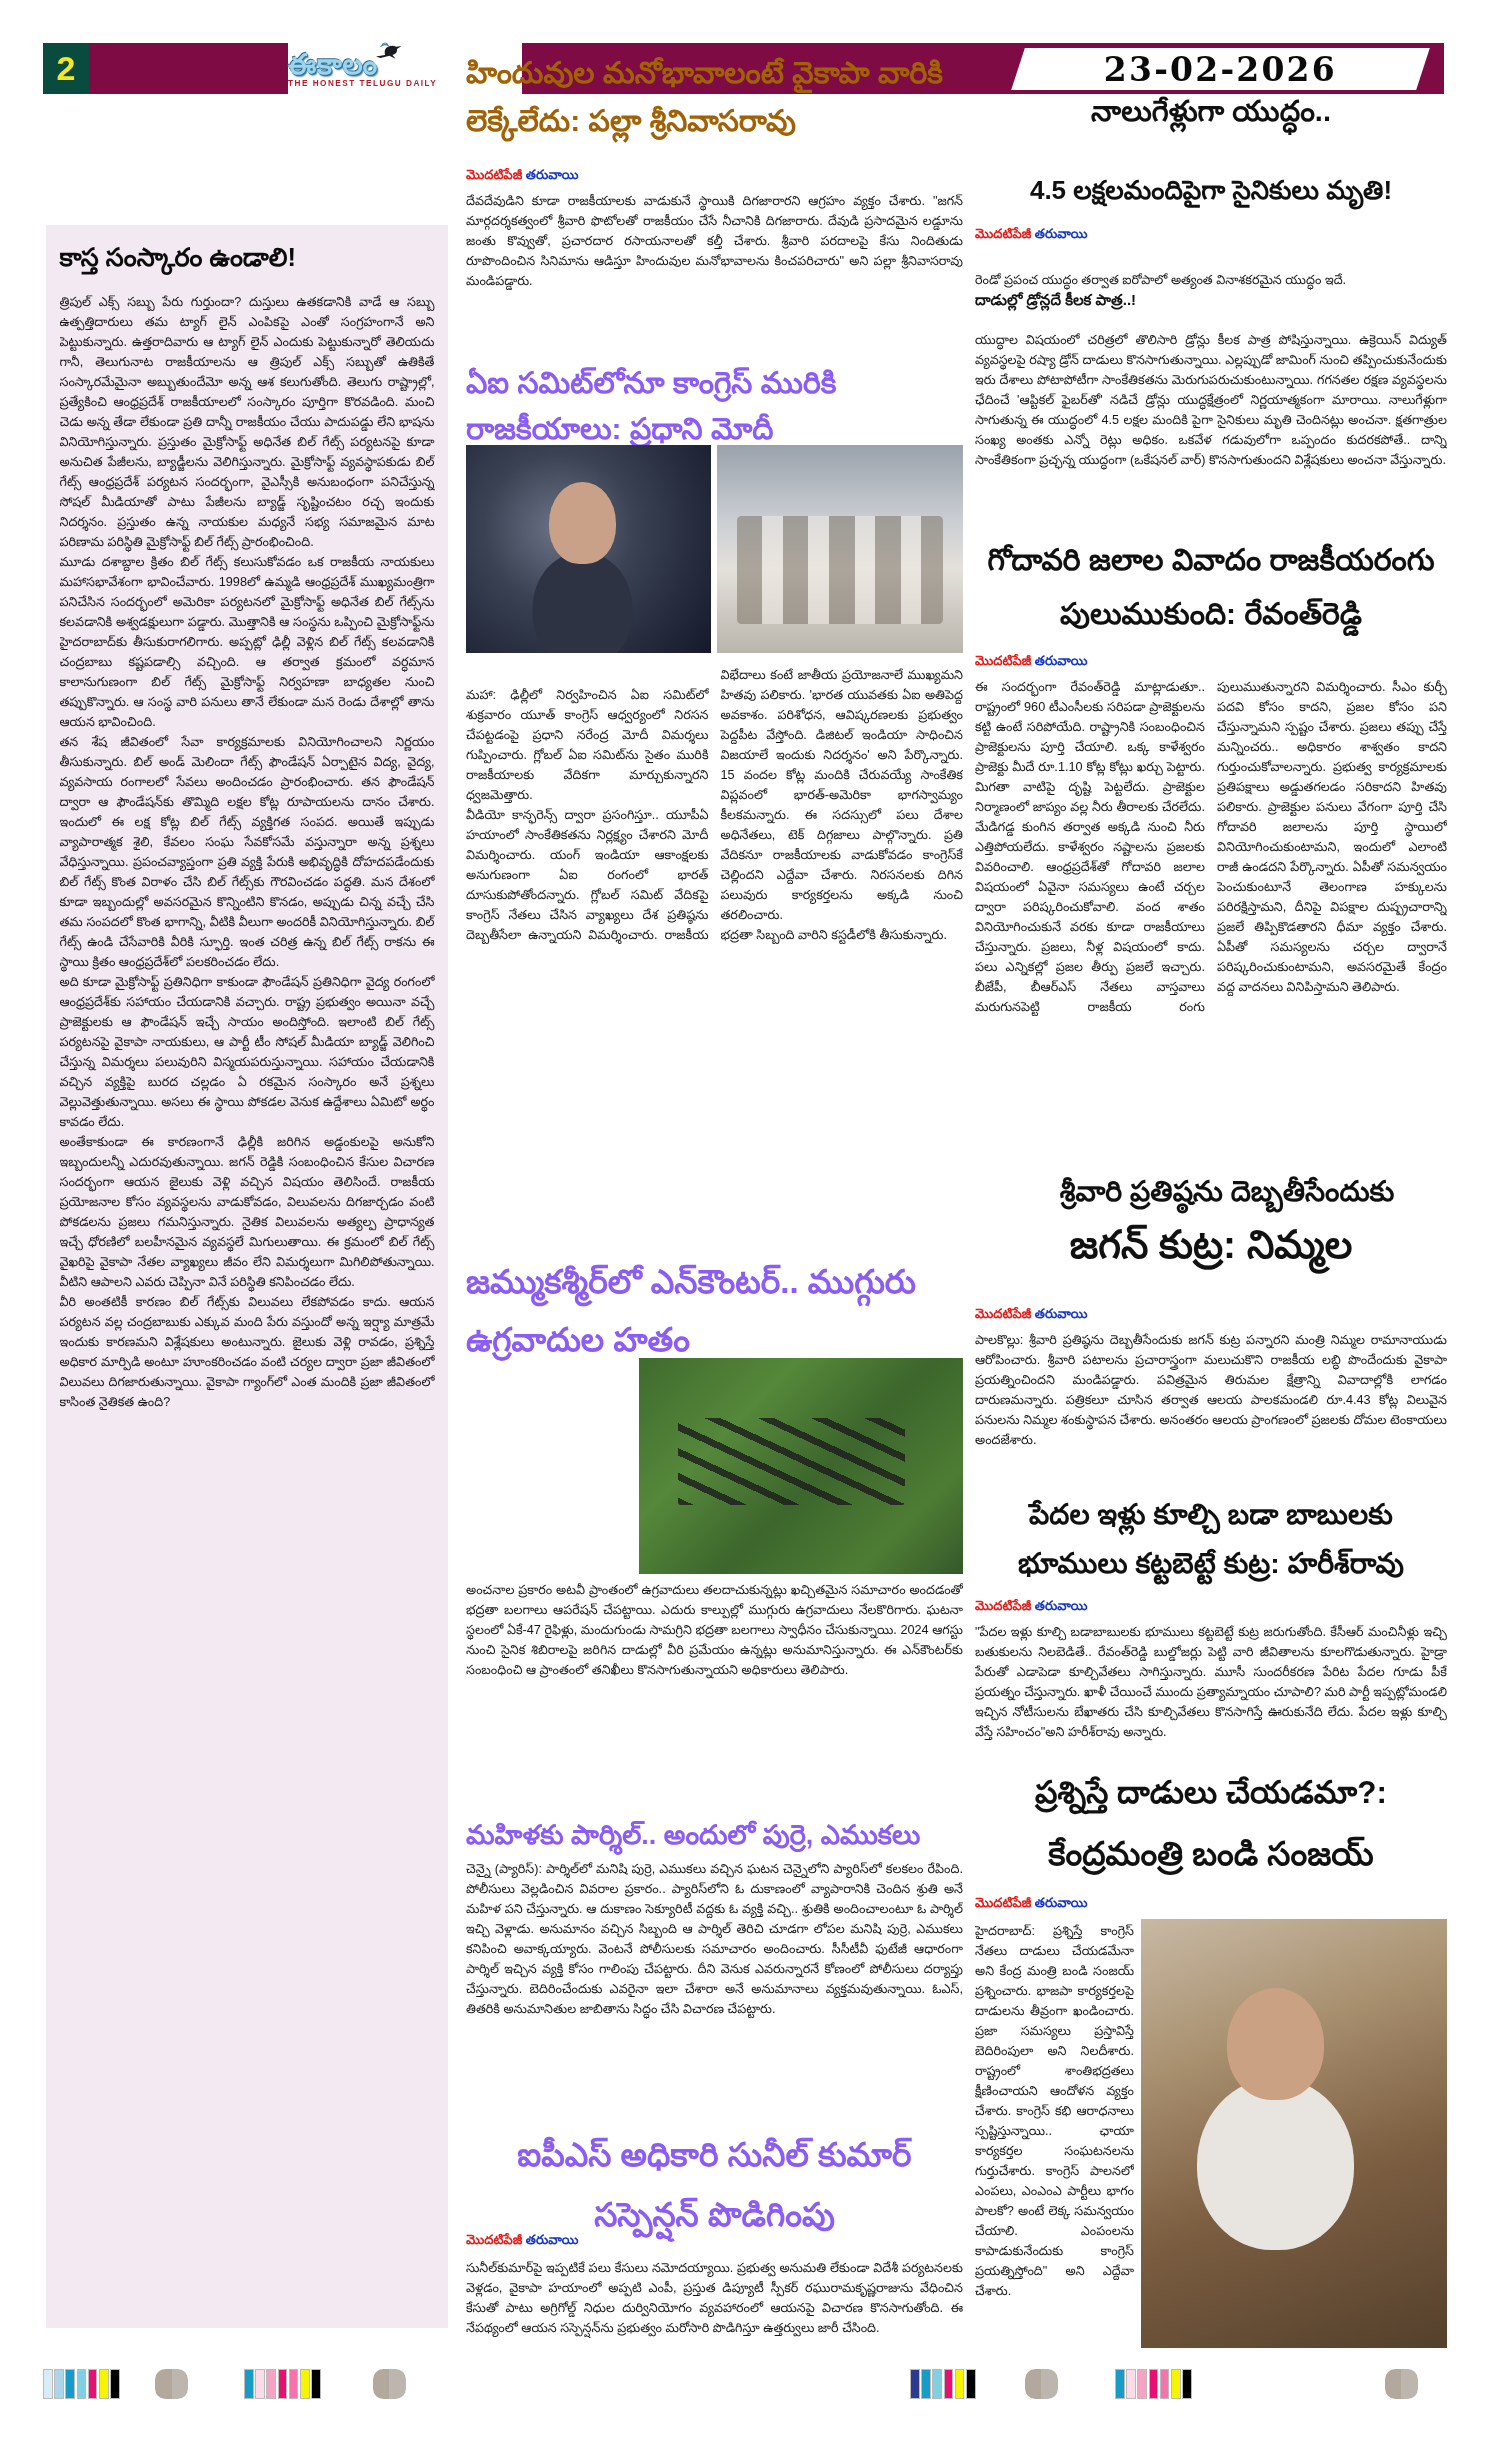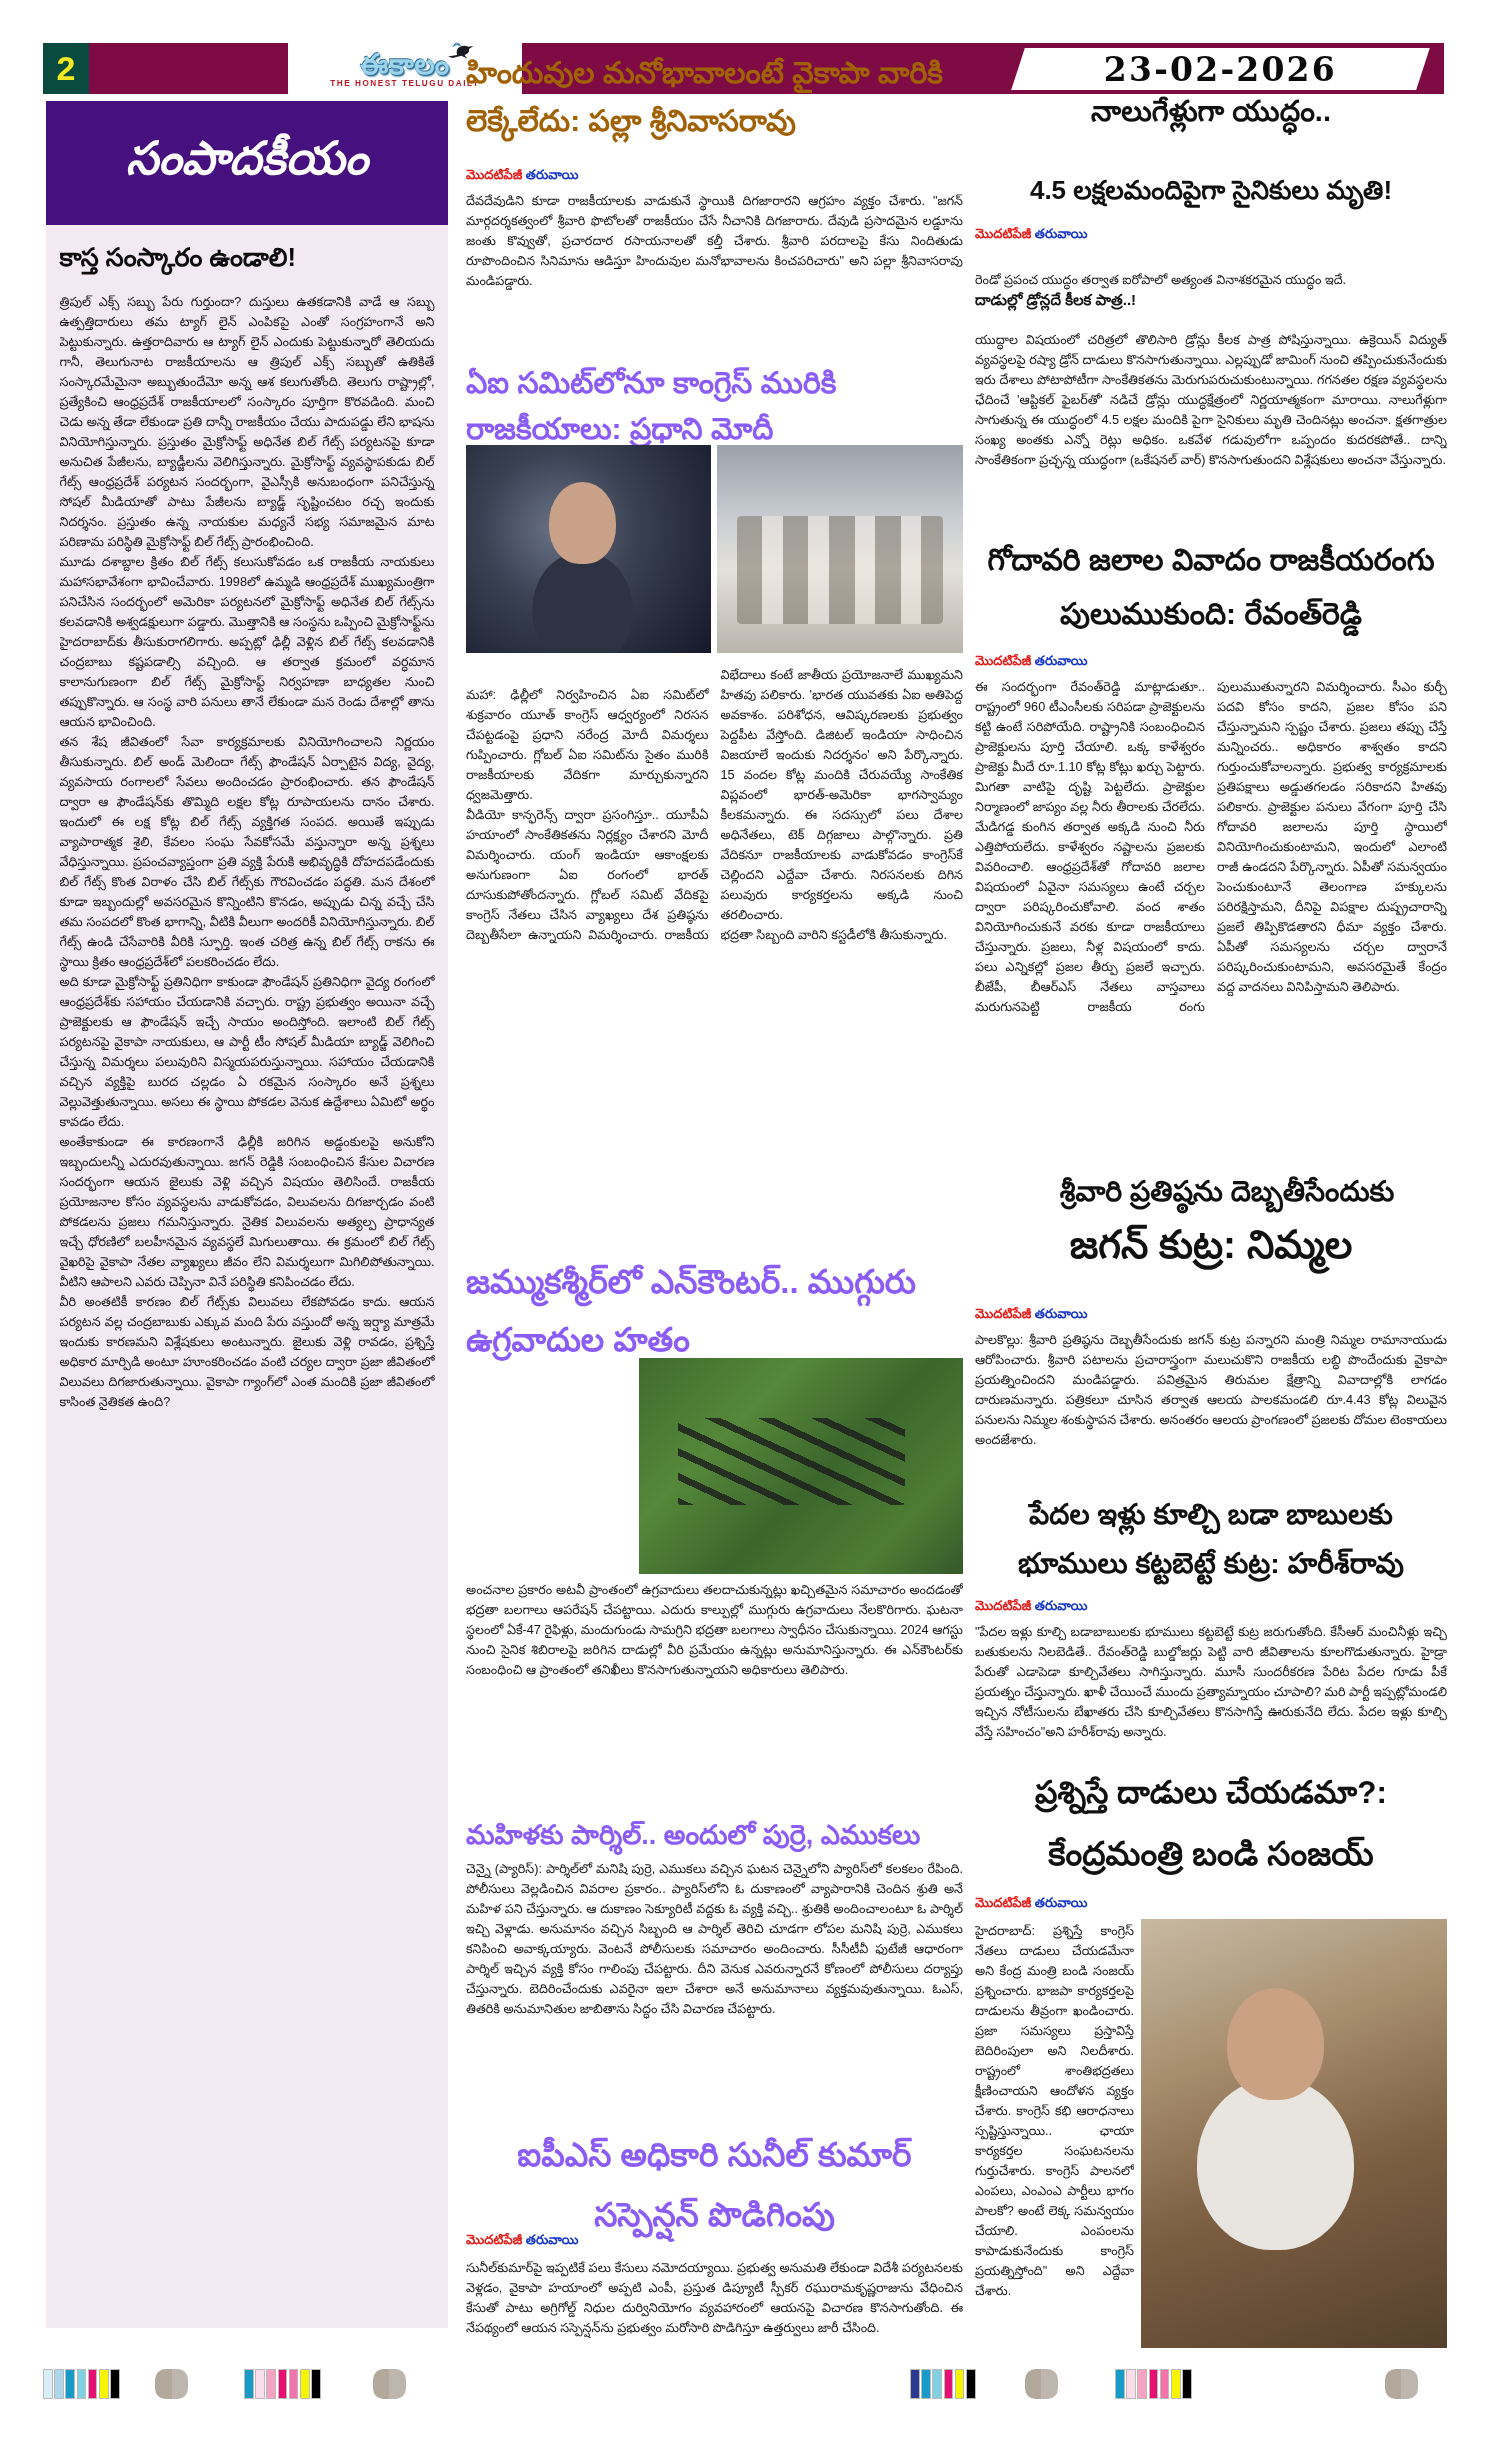--- a/index.html
+++ b/index.html
@@ -5,21 +5,21 @@
   * { margin:0; padding:0; box-sizing:border-box; }
   html,body { background:#ffffff; }
   body { font-family:"Liberation Sans","DejaVu Sans",sans-serif; color:#111; }
   .page { position:relative; width:1488px; height:2462px; background:#fff; overflow:hidden; }
 
   
   .header-bar { position:absolute; left:43px; top:43px; width:1401px; height:51px; background:#7E0B43; }
   .page-num { position:absolute; left:0; top:0; width:46px; height:51px; background:#0A4B3F;
               color:#F4E824; font-size:34px; font-weight:bold; display:flex; align-items:center; justify-content:center; }
   .logo-box { position:absolute; left:245px; top:0; width:234px; height:51px; background:#fff;
-              display:flex; flex-direction:column; align-items:center; justify-content:center; }
+              display:flex; flex-direction:column; align-items:flex-start; justify-content:center; }
   .logo-title { font-size:28.5px; font-weight:800; color:#9CD4EC; letter-spacing:0.7px; line-height:30px;
                 text-shadow:0.7px 0.7px 0 #2F6E96, -0.7px -0.7px 0 #2F6E96, 1.5px 1.5px 1.5px #4d89ad; position:relative; }
   .logo-crow { position:absolute; right:-25.5px; top:-9px; width:30px; height:19.5px; }
   .logo-tagline { font-size:8.2px; font-weight:bold; color:#C01824; letter-spacing:1.5px; line-height:9.7px; }
   .date-plate { position:absolute; right:21px; top:4.5px; width:405px; height:42px; background:#fff;
                 transform:skewX(-18deg); display:flex; align-items:center; justify-content:center; }
   .date-text { transform:skewX(18deg); font-size:33px; font-weight:800; letter-spacing:2.2px; color:#0b0b0b;
                font-family:"DejaVu Serif","Liberation Serif",serif; }
 
   
@@ -113,23 +113,20 @@
           <path d="M12 6 Q16 2 20 6 M10 9 Q15 4 21 8" stroke="#3a7ea8" stroke-width="1.4" fill="none"></path>
         </svg>
       </div>
       <div class="logo-tagline">THE HONEST TELUGU DAILY</div>
     </div>
     <div class="date-plate">
       <span class="date-text">23-02-2026</span>
     </div>
   </div>
 
-  <div class="edit-label-box">
-    <span class="edit-label">సంపాదకీయం</span>
-  </div>
   <div class="edit-panel">
     <div class="edit-title">కాస్త సంస్కారం ఉండాలి!</div>
     <div class="body-txt edit-body">త్రిపుల్ ఎక్స్ సబ్బు పేరు గుర్తుందా? దుస్తులు ఉతకడానికి వాడే ఆ సబ్బు ఉత్పత్తిదారులు తమ ట్యాగ్ లైన్ ఎంపికపై ఎంతో సంగ్రహంగానే అని పెట్టుకున్నారు. ఉత్తరాదివారు ఆ ట్యాగ్ లైన్ ఎందుకు పెట్టుకున్నారో తెలియదు గానీ, తెలుగునాట రాజకీయాలను ఆ త్రిపుల్ ఎక్స్ సబ్బుతో ఉతికితే సంస్కారమేమైనా అబ్బుతుందేమో అన్న ఆశ కలుగుతోంది. తెలుగు రాష్ట్రాల్లో, ప్రత్యేకించి ఆంధ్రప్రదేశ్ రాజకీయాలలో సంస్కారం పూర్తిగా కొరవడింది. మంచి చెడు అన్న తేడా లేకుండా ప్రతి దాన్నీ రాజకీయం చేయు పాదుపడ్డు లేని భాషను వినియోగిస్తున్నారు. ప్రస్తుతం మైక్రోసాఫ్ట్ అధినేత బిల్ గేట్స్ పర్యటనపై కూడా అనుచిత పేజీలను, బ్యాడ్జీలను వెలిగిస్తున్నారు. మైక్రోసాఫ్ట్ వ్యవస్థాపకుడు బిల్ గేట్స్ ఆంధ్రప్రదేశ్ పర్యటన సందర్భంగా, వైఎస్సీకి అనుబంధంగా పనిచేస్తున్న సోషల్ మీడియాతో పాటు పేజీలను బ్యాడ్జ్ సృష్టించటం రచ్చ ఇందుకు నిదర్శనం. ప్రస్తుతం ఉన్న నాయకుల మధ్యనే సభ్య సమాజమైన మాట పరిణామ పరిస్థితి మైక్రోసాఫ్ట్ బిల్ గేట్స్ ప్రారంభించింది.
 మూడు దశాబ్దాల క్రితం బిల్ గేట్స్ కలుసుకోవడం ఒక రాజకీయ నాయకులు మహాసభావేశంగా భావించేవారు. 1998లో ఉమ్మడి ఆంధ్రప్రదేశ్ ముఖ్యమంత్రిగా పనిచేసిన సందర్భంలో అమెరికా పర్యటనలో మైక్రోసాఫ్ట్ అధినేత బిల్ గేట్స్‌ను కలవడానికి అశ్వడక్షులుగా పడ్డారు. మొత్తానికి ఆ సంస్థను ఒప్పించి మైక్రోసాఫ్ట్‌ను హైదరాబాద్‌కు తీసుకురాగలిగారు. అప్పట్లో ఢిల్లీ వెళ్లిన బిల్ గేట్స్ కలవడానికి చంద్రబాబు కష్టపడాల్సి వచ్చింది. ఆ తర్వాత క్రమంలో వర్ధమాన కాలానుగుణంగా బిల్ గేట్స్ మైక్రోసాఫ్ట్ నిర్వహణా బాధ్యతల నుంచి తప్పుకొన్నారు. ఆ సంస్థ వారి పనులు తానే లేకుండా మన రెండు దేశాల్లో తాను ఆయన భావించింది.
 తన శేష జీవితంలో సేవా కార్యక్రమాలకు వినియోగించాలని నిర్ణయం తీసుకున్నారు. బిల్ అండ్ మెలిందా గేట్స్ ఫౌండేషన్ ఏర్పాటైన విద్య, వైద్య, వ్యవసాయ రంగాలలో సేవలు అందించడం ప్రారంభించారు. తన ఫౌండేషన్ ద్వారా ఆ ఫౌండేషన్‌కు తొమ్మిది లక్షల కోట్ల రూపాయలను దానం చేశారు. ఇందులో ఈ లక్ష కోట్ల బిల్ గేట్స్ వ్యక్తిగత సంపద. అయితే ఇప్పుడు వ్యాపారాత్మక శైలి, కేవలం సంఘ సేవకోసమే వస్తున్నారా అన్న ప్రశ్నలు వేధిస్తున్నాయి. ప్రపంచవ్యాప్తంగా ప్రతి వ్యక్తి పేరుకి అభివృద్ధికి దోహదపడేందుకు బిల్ గేట్స్ కొంత విరాళం చేసి బిల్ గేట్స్‌కు గౌరవించడం పద్ధతి. మన దేశంలో కూడా ఇబ్బందుల్లో అవసరమైన కొన్నింటిని కొనడం, అప్పుడు చిన్న వచ్చే చేసి తమ సంపదలో కొంత భాగాన్ని, వీటికి వీలుగా అందరికీ వినియోగిస్తున్నారు. బిల్ గేట్స్ ఉండి చేసేవారికి వీరికి స్ఫూర్తి. ఇంత చరిత్ర ఉన్న బిల్ గేట్స్ రాకను ఈ స్థాయి క్రితం ఆంధ్రప్రదేశ్‌లో పలకరించడం లేదు.
 అది కూడా మైక్రోసాఫ్ట్ ప్రతినిధిగా కాకుండా ఫౌండేషన్ ప్రతినిధిగా వైద్య రంగంలో ఆంధ్రప్రదేశ్‌కు సహాయం చేయడానికి వచ్చారు. రాష్ట్ర ప్రభుత్వం అయినా వచ్చే ప్రాజెక్టులకు ఆ ఫౌండేషన్ ఇచ్చే సాయం అందిస్తోంది. ఇలాంటి బిల్ గేట్స్ పర్యటనపై వైకాపా నాయకులు, ఆ పార్టీ టీం సోషల్ మీడియా బ్యాడ్జ్ వెలిగించి చేస్తున్న విమర్శలు పలువురిని విస్మయపరుస్తున్నాయి. సహాయం చేయడానికి వచ్చిన వ్యక్తిపై బురద చల్లడం ఏ రకమైన సంస్కారం అనే ప్రశ్నలు వెల్లువెత్తుతున్నాయి. అసలు ఈ స్థాయి పోకడల వెనుక ఉద్దేశాలు ఏమిటో అర్థం కావడం లేదు.
 అంతేకాకుండా ఈ కారణంగానే ఢిల్లీకి జరిగిన అడ్డంకులపై అనుకోని ఇబ్బందులన్నీ ఎదురవుతున్నాయి. జగన్ రెడ్డికి సంబంధించిన కేసుల విచారణ సందర్భంగా ఆయన జైలుకు వెళ్లి వచ్చిన విషయం తెలిసిందే. రాజకీయ ప్రయోజనాల కోసం వ్యవస్థలను వాడుకోవడం, విలువలను దిగజార్చడం వంటి పోకడలను ప్రజలు గమనిస్తున్నారు. నైతిక విలువలను అత్యల్ప ప్రాధాన్యత ఇచ్చే ధోరణిలో బలహీనమైన వ్యవస్థలే మిగులుతాయి. ఈ క్రమంలో బిల్ గేట్స్ వైఖరిపై వైకాపా నేతల వ్యాఖ్యలు జీవం లేని విమర్శలుగా మిగిలిపోతున్నాయి. వీటిని ఆపాలని ఎవరు చెప్పినా వినే పరిస్థితి కనిపించడం లేదు.
 వీరి అంతటికీ కారణం బిల్ గేట్స్‌కు విలువలు లేకపోవడం కాదు. ఆయన పర్యటన వల్ల చంద్రబాబుకు ఎక్కువ మంది పేరు వస్తుందో అన్న ఇర్ష్యా మాత్రమే ఇందుకు కారణమని విశ్లేషకులు అంటున్నారు. జైలుకు వెళ్లి రావడం, ప్రశ్నిస్తే అధికార మార్పిడి అంటూ హూంకరించడం వంటి చర్యల ద్వారా ప్రజా జీవితంలో విలువలు దిగజారుతున్నాయి. వైకాపా గ్యాంగ్‌లో ఎంత మందికి ప్రజా జీవితంలో కాసింత నైతికత ఉంది?</div>
   </div>
 

